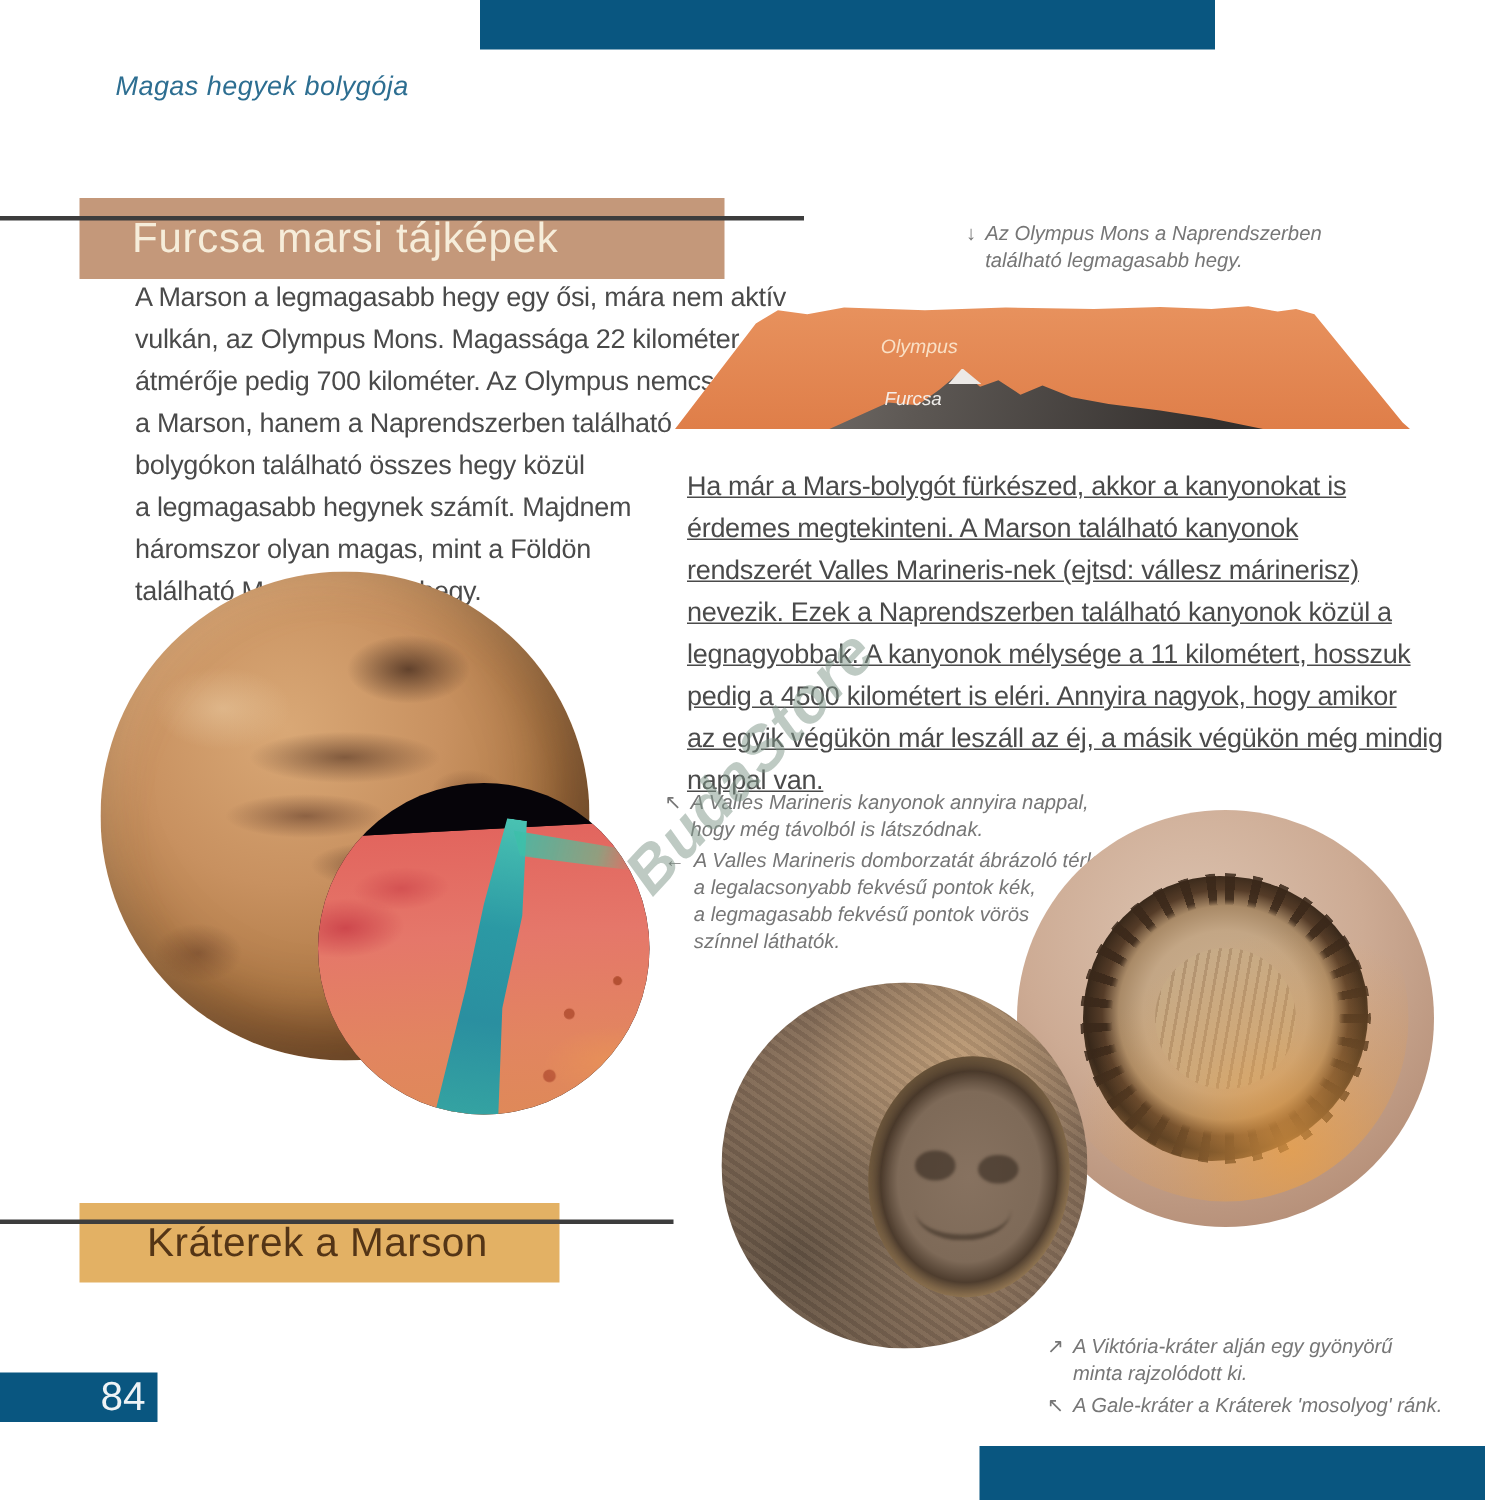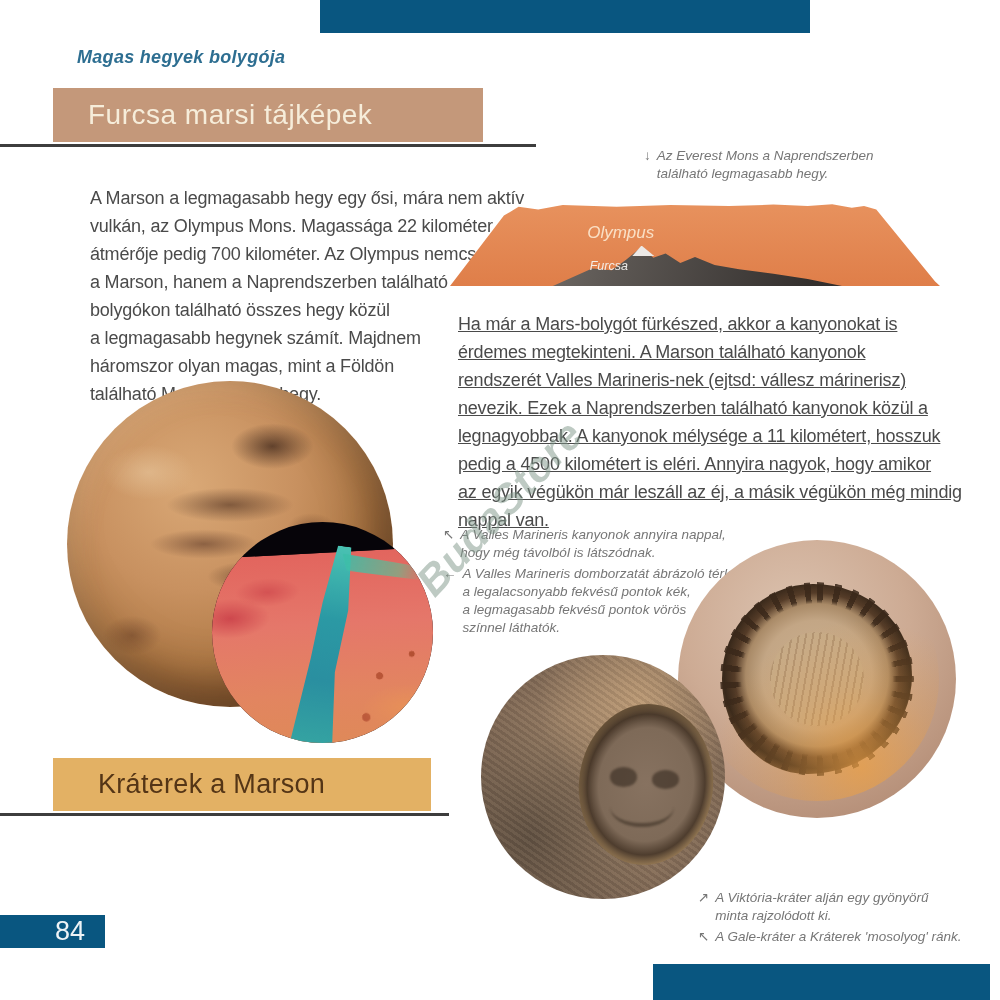--- a/index.html
+++ b/index.html
@@ -3,28 +3,28 @@
 <meta charset="utf-8">
 <style>
   html,body{margin:0;padding:0;}
   body{width:1000px;height:1000px;background:#fff;font-family:"Liberation Sans","DejaVu Sans",sans-serif;}
   .page{position:relative;width:1000px;height:1000px;overflow:hidden;background:#ffffff;}
 
   
   .top-bar{position:absolute;left:320px;top:0;width:490px;height:33px;background:#095680;}
   .bottom-bar{position:absolute;left:653px;top:964px;width:337px;height:36px;background:#095680;}
   .page-bar{position:absolute;left:0;top:915px;width:105px;height:33px;background:#095680;}
-  .page-bar span{display:block;line-height:33px;text-align:right;padding-right:20px;font-size:27px;color:#eef3f6;}
-
-  .eyebrow{position:absolute;left:77px;top:47px;font-style:italic;font-weight:700;font-size:18px;letter-spacing:.3px;color:#2d6e91;}
-
-  .banner{position:absolute;display:flex;align-items:center;}
+  .page-bar span{display:block;line-height:33px;text-align:right;padding-right:8px;font-size:27px;color:#eef3f6;}
+
+  .eyebrow{position:absolute;left:77px;top:47px;font-style:italic;font-weight:400;font-size:18px;letter-spacing:.3px;color:#2d6e91;}
+
+  .banner{position:absolute;display:flex;align-items:center;margin-top:44px;}
   .banner1{left:53px;top:88px;width:430px;height:54px;background:#c4987a;}
   .banner1 span{padding-left:35px;font-size:28px;letter-spacing:.5px;color:#f6edda;}
-  .banner2{left:53px;top:758px;width:378px;height:53px;background:#e3b164;}
+  .banner2{left:53px;top:758px;width:320px;height:53px;background:#e3b164;}
   .banner2 span{padding-left:45px;font-size:27px;letter-spacing:.3px;color:#543516;}
   .rule{position:absolute;height:3px;background:#3d3d3d;}
   .rule1{left:0;top:144px;width:536px;}
   .rule2{left:0;top:813px;width:449px;}
 
   .body-text{position:absolute;margin:0;font-size:18px;line-height:28px;letter-spacing:-.2px;color:#4a4a4a;white-space:pre-line;}
   .para1{left:90px;top:168px;margin-top:16px;}
   .para2{left:458px;top:310px;text-decoration:underline;}
   .para3{left:90px;top:830px;}
 
@@ -38,21 +38,21 @@
   .cap-gale{left:698px;top:928px;}
 
   
   .diagram{position:absolute;left:450px;top:198px;width:490px;height:88px;}
   .olympus-shape{position:absolute;inset:0;background:linear-gradient(180deg,#e8935f,#df7e49);
     clip-path:polygon(0% 100%,11% 20%,14% 10%,18% 13%,23% 8%,34% 10%,45% 8%,57% 9%,66% 7.5%,73% 9%,78% 7%,82% 11%,84.5% 9%,87% 13%,99% 95%,100% 100%);}
   .everest-shape{position:absolute;inset:0;background:linear-gradient(105deg,#8a847f 0%,#5d5854 35%,#332f2d 75%);
     clip-path:polygon(21% 100%,25% 90%,29% 80%,33% 82%,36% 70%,39% 56%,41.5% 68%,44% 63%,47% 74%,50% 67%,54% 76%,59% 81%,66% 86%,73% 92%,80% 100%);}
   .snow{position:absolute;left:37.2%;top:54%;width:4.5%;height:12%;background:#ece9e6;clip-path:polygon(42% 0,100% 100%,0 100%);}
   .lbl{position:absolute;font-style:italic;}
-  .lbl-olympus{left:28%;top:28%;font-size:17px;color:rgba(252,233,210,.9);}
+  .lbl-olympus{left:28%;top:28%;font-size:13px;color:rgba(252,233,210,.9);}
   .lbl-everest{left:28.5%;top:69%;font-size:12.5px;color:rgba(245,243,240,.95);}
 
   
   .mars{position:absolute;left:67px;top:381px;width:326px;height:326px;border-radius:50%;z-index:1;
     background:
       radial-gradient(ellipse 18% 10% at 63% 20%,rgba(62,38,26,.75),transparent 70%),
       radial-gradient(ellipse 26% 7% at 50% 38%,rgba(75,45,30,.6),transparent 75%),
       radial-gradient(ellipse 22% 6% at 42% 50%,rgba(85,50,35,.55),transparent 75%),
       radial-gradient(ellipse 16% 6% at 55% 60%,rgba(70,42,28,.5),transparent 75%),
       radial-gradient(ellipse 12% 8% at 20% 78%,rgba(95,55,35,.45),transparent 75%),
@@ -132,21 +132,21 @@
 vulkán, az Olympus Mons. Magassága 22 kilométer,
 átmérője pedig 700 kilométer. Az Olympus nemcsak
 a Marson, hanem a Naprendszerben található
 bolygókon található összes hegy közül
 a legmagasabb hegynek számít. Majdnem
 háromszor olyan magas, mint a Földön
 található Mount Everest hegy.</p>
 
   <div class="caption cap-olympus">
     <span class="arrow">↓</span>
-    <span class="cap-text">Az Everest Mons a Naprendszerben
+    <span class="cap-text">Az Olympus Mons a Naprendszerben
 található legmagasabb hegy.</span>
   </div>
 
   <div class="diagram">
     <div class="olympus-shape"></div>
     <div class="everest-shape"></div>
     <div class="snow"></div>
     <span class="lbl lbl-olympus">Olympus</span>
     <span class="lbl lbl-everest">Furcsa</span>
   </div>

